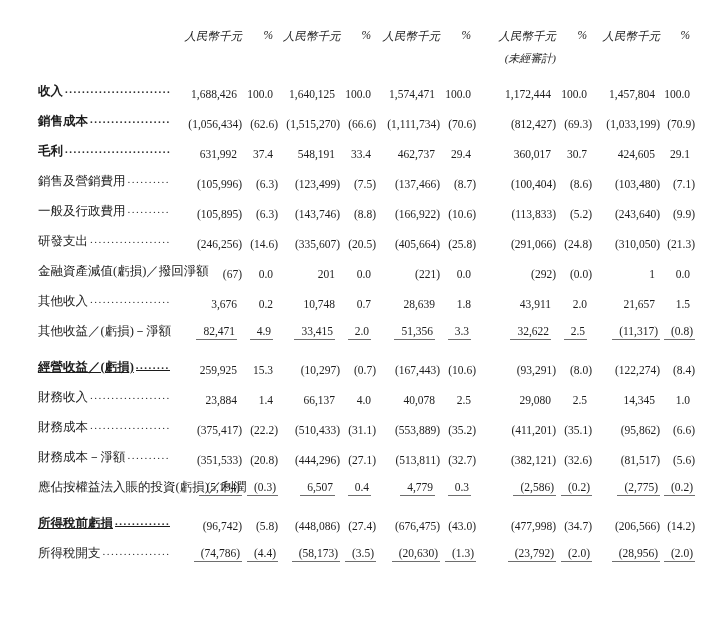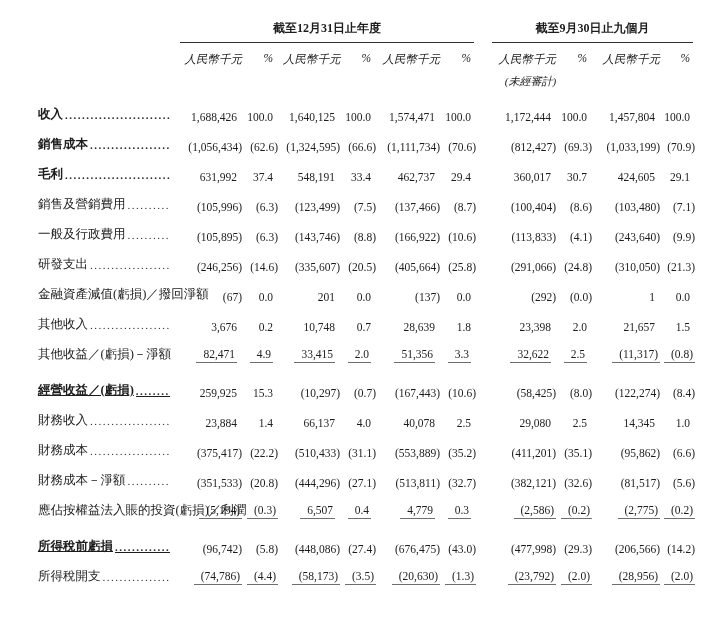--- a/index.html
+++ b/index.html
@@ -67,21 +67,21 @@
     font-size: 11px;
     padding-top: 7px;
     white-space: nowrap;
   }
   
   td { padding: 7px 0 6px 0; vertical-align: bottom; }
   tbody tr:first-child td { padding-top: 15px; }
   tr.gap-before td { padding-top: 13px; text-decoration: underline; }
   td.label-cell { font-size: 12.5px; }
   tr.bold-label td.label-cell { font-weight: bold; }
-  .lblwrap { display: flex; align-items: center; }
+  .lblwrap { display: flex; align-items: flex-start; }
   .lbl { white-space: nowrap; }
   .leader {
     flex: 1 1 auto;
     overflow: hidden;
     white-space: nowrap;
     margin: 0 8px 0 2px;
     font-size: 11px;
     color: #2a2a2a;
     letter-spacing: 1.5px;
   }
@@ -114,30 +114,20 @@
         <col style="width:36px">
       <col style="width:64px">
         <col style="width:36px">
       <col style="width:14px">
       <col style="width:66px">
         <col style="width:36px">
       <col style="width:68px">
         <col style="width:35px">
     </colgroup>
     <thead>
-      <tr>
-        <th></th>
-        <th class="grp" colspan="6">
-          <div class="rule">截至12月31日止年度</div>
-        </th>
-        <th class="sp"></th>
-        <th class="grp" colspan="4">
-          <div class="rule">截至9月30日止九個月</div>
-        </th>
-      </tr>
       <tr class="unit-row">
         <th></th>
         <th class="unit">人民幣千元</th>
         <th class="pcth">%</th>
         <th class="unit">人民幣千元</th>
         <th class="pcth">%</th>
         <th class="unit">人民幣千元</th>
         <th class="pcth">%</th>
         <th class="sp"></th>
         <th class="unit">
@@ -171,21 +161,21 @@
   </tr>
         <tr class="bold-label">
     <td class="label-cell">
       <div class="lblwrap">
         <span class="lbl">銷售成本</span>
         <span class="leader"></span>
       </div>
     </td>
     <td class="num"><span class="val">(1,056,434)</span></td>
     <td class="num"><span class="val">(62.6)</span></td>
-    <td class="num"><span class="val">(1,324,595)</span></td>
+    <td class="num"><span class="val">(1,515,270)</span></td>
     <td class="num"><span class="val">(66.6)</span></td>
     <td class="num"><span class="val">(1,111,734)</span></td>
     <td class="num"><span class="val">(70.6)</span></td>
     <td class="sp"></td>
     <td class="num"><span class="val">(812,427)</span></td>
     <td class="num"><span class="val">(69.3)</span></td>
     <td class="num"><span class="val">(1,033,199)</span></td>
     <td class="num"><span class="val">(70.9)</span></td>
   </tr>
         <tr class="bold-label">
@@ -234,21 +224,21 @@
       </div>
     </td>
     <td class="num"><span class="val">(105,895)</span></td>
     <td class="num"><span class="val">(6.3)</span></td>
     <td class="num"><span class="val">(143,746)</span></td>
     <td class="num"><span class="val">(8.8)</span></td>
     <td class="num"><span class="val">(166,922)</span></td>
     <td class="num"><span class="val">(10.6)</span></td>
     <td class="sp"></td>
     <td class="num"><span class="val">(113,833)</span></td>
-    <td class="num"><span class="val">(4.1)</span></td>
+    <td class="num"><span class="val">(5.2)</span></td>
     <td class="num"><span class="val">(243,640)</span></td>
     <td class="num"><span class="val">(9.9)</span></td>
   </tr>
         <tr>
     <td class="label-cell">
       <div class="lblwrap">
         <span class="lbl">研發支出</span>
         <span class="leader"></span>
       </div>
     </td>
@@ -268,21 +258,21 @@
     <td class="label-cell">
       <div class="lblwrap">
         <span class="lbl">金融資產減值(虧損)／撥回淨額</span>
         <span class="leader"></span>
       </div>
     </td>
     <td class="num"><span class="val">(67)</span></td>
     <td class="num"><span class="val no-paren">0.0</span></td>
     <td class="num"><span class="val no-paren">201</span></td>
     <td class="num"><span class="val no-paren">0.0</span></td>
-    <td class="num"><span class="val">(137)</span></td>
+    <td class="num"><span class="val">(221)</span></td>
     <td class="num"><span class="val no-paren">0.0</span></td>
     <td class="sp"></td>
     <td class="num"><span class="val">(292)</span></td>
     <td class="num"><span class="val">(0.0)</span></td>
     <td class="num"><span class="val no-paren">1</span></td>
     <td class="num"><span class="val no-paren">0.0</span></td>
   </tr>
         <tr>
     <td class="label-cell">
       <div class="lblwrap">
@@ -290,21 +280,21 @@
         <span class="leader"></span>
       </div>
     </td>
     <td class="num"><span class="val no-paren">3,676</span></td>
     <td class="num"><span class="val no-paren">0.2</span></td>
     <td class="num"><span class="val no-paren">10,748</span></td>
     <td class="num"><span class="val no-paren">0.7</span></td>
     <td class="num"><span class="val no-paren">28,639</span></td>
     <td class="num"><span class="val no-paren">1.8</span></td>
     <td class="sp"></td>
-    <td class="num"><span class="val no-paren">23,398</span></td>
+    <td class="num"><span class="val no-paren">43,911</span></td>
     <td class="num"><span class="val no-paren">2.0</span></td>
     <td class="num"><span class="val no-paren">21,657</span></td>
     <td class="num"><span class="val no-paren">1.5</span></td>
   </tr>
         <tr class="u-row">
     <td class="label-cell">
       <div class="lblwrap">
         <span class="lbl">其他收益／(虧損)－淨額</span>
         <span class="leader"></span>
       </div>
@@ -328,21 +318,21 @@
         <span class="leader"></span>
       </div>
     </td>
     <td class="num"><span class="val no-paren">259,925</span></td>
     <td class="num"><span class="val no-paren">15.3</span></td>
     <td class="num"><span class="val">(10,297)</span></td>
     <td class="num"><span class="val">(0.7)</span></td>
     <td class="num"><span class="val">(167,443)</span></td>
     <td class="num"><span class="val">(10.6)</span></td>
     <td class="sp"></td>
-    <td class="num"><span class="val">(58,425)</span></td>
+    <td class="num"><span class="val">(93,291)</span></td>
     <td class="num"><span class="val">(8.0)</span></td>
     <td class="num"><span class="val">(122,274)</span></td>
     <td class="num"><span class="val">(8.4)</span></td>
   </tr>
         <tr>
     <td class="label-cell">
       <div class="lblwrap">
         <span class="lbl">財務收入</span>
         <span class="leader"></span>
       </div>
@@ -424,21 +414,21 @@
       </div>
     </td>
     <td class="num"><span class="val">(96,742)</span></td>
     <td class="num"><span class="val">(5.8)</span></td>
     <td class="num"><span class="val">(448,086)</span></td>
     <td class="num"><span class="val">(27.4)</span></td>
     <td class="num"><span class="val">(676,475)</span></td>
     <td class="num"><span class="val">(43.0)</span></td>
     <td class="sp"></td>
     <td class="num"><span class="val">(477,998)</span></td>
-    <td class="num"><span class="val">(29.3)</span></td>
+    <td class="num"><span class="val">(34.7)</span></td>
     <td class="num"><span class="val">(206,566)</span></td>
     <td class="num"><span class="val">(14.2)</span></td>
   </tr>
         <tr class="u-row">
     <td class="label-cell">
       <div class="lblwrap">
         <span class="lbl">所得稅開支</span>
         <span class="leader"></span>
       </div>
     </td>

